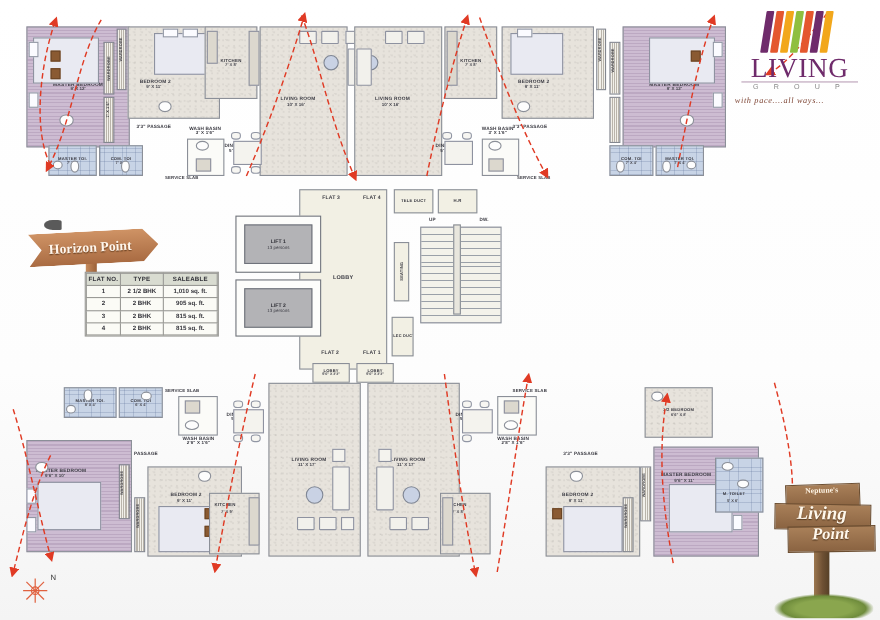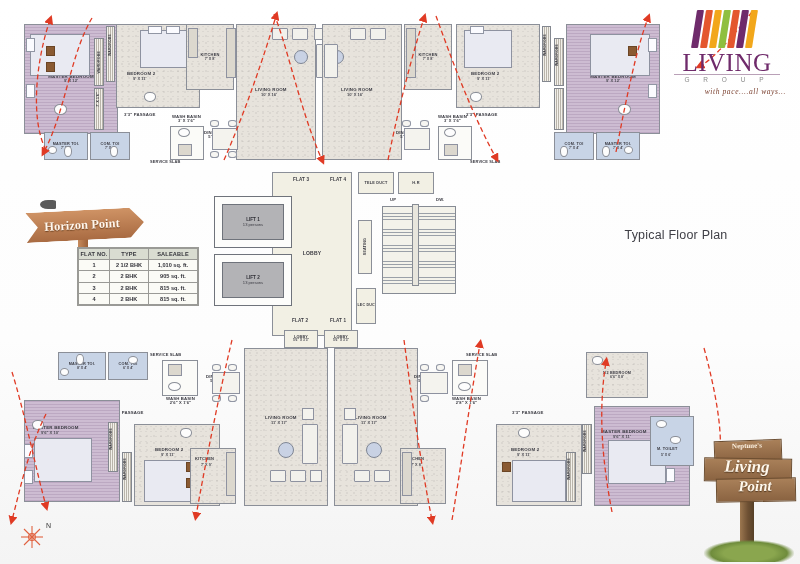--- a/index.html
+++ b/index.html
@@ -69,21 +69,21 @@
   
   #logo{position:absolute;right:14px;top:8px;width:118px;height:96px;}
   #logo .flag{position:absolute;left:26px;top:2px;width:60px;height:40px;}
   #logo .flag i{position:absolute;top:0;width:7px;height:38px;display:block;
                 transform:skewX(-9deg);border-radius:1px;}
   #logo .word{position:absolute;left:0;top:42px;width:118px;text-align:center;
               font-family:"Liberation Serif",serif;font-size:25px;letter-spacing:.5px;
               color:#6f2b6b;font-weight:normal;line-height:1;}
   #logo .grp{position:absolute;left:0;top:68px;width:118px;text-align:center;
              font-size:6.5px;letter-spacing:6px;color:#8a8a8a;}
-  #logo .tag{position:absolute;left:0;top:79px;width:118px;text-align:right;
+  #logo .tag{position:absolute;left:0;top:79px;width:118px;text-align:left;
              font-family:"Liberation Serif",serif;font-style:italic;font-size:7.5px;
              letter-spacing:.6px;color:#7a3f2e;}
   #logo .rule{position:absolute;left:6px;top:66px;width:106px;height:1px;background:#b9a0b7;}
 
   
   #title{position:absolute;left:556px;top:228px;width:240px;text-align:center;}
   #title .t1{font-size:12.5px;color:#3f3f46;letter-spacing:.2px;}
   #title .t2{font-size:8.2px;color:#4c4c54;margin-top:3px;letter-spacing:.1px;}
 
   
@@ -496,21 +496,20 @@
       <i style="left:45px;background:#6f2b6b;"></i>
       <i style="left:54px;background:#f2a71b;"></i>
     </div>
     <div class="word">LIVING</div>
     <div class="rule"></div>
     <div class="grp">G R O U P</div>
     <div class="tag">with pace....all ways...</div>
   </div>
 
   <div id="title">
-    <div class="t1">Typical Floor Plan</div>
   </div>
 
   <div id="hp">
     <div style="position:absolute;left:60px;top:36px;width:10px;height:26px;background:linear-gradient(90deg,#c78b5d,#9c6138);"></div>
     <div style="position:absolute;left:8px;top:12px;width:118px;height:30px;
          background:linear-gradient(180deg,#cf9365,#a96b42);
          clip-path:polygon(0 0,88% 0,100% 50%,88% 100%,0 100%,10% 50%);
          transform:rotate(-3deg);"></div>
     <div style="position:absolute;left:8px;top:12px;width:112px;height:30px;display:flex;
          align-items:center;justify-content:center;transform:rotate(-3deg);

